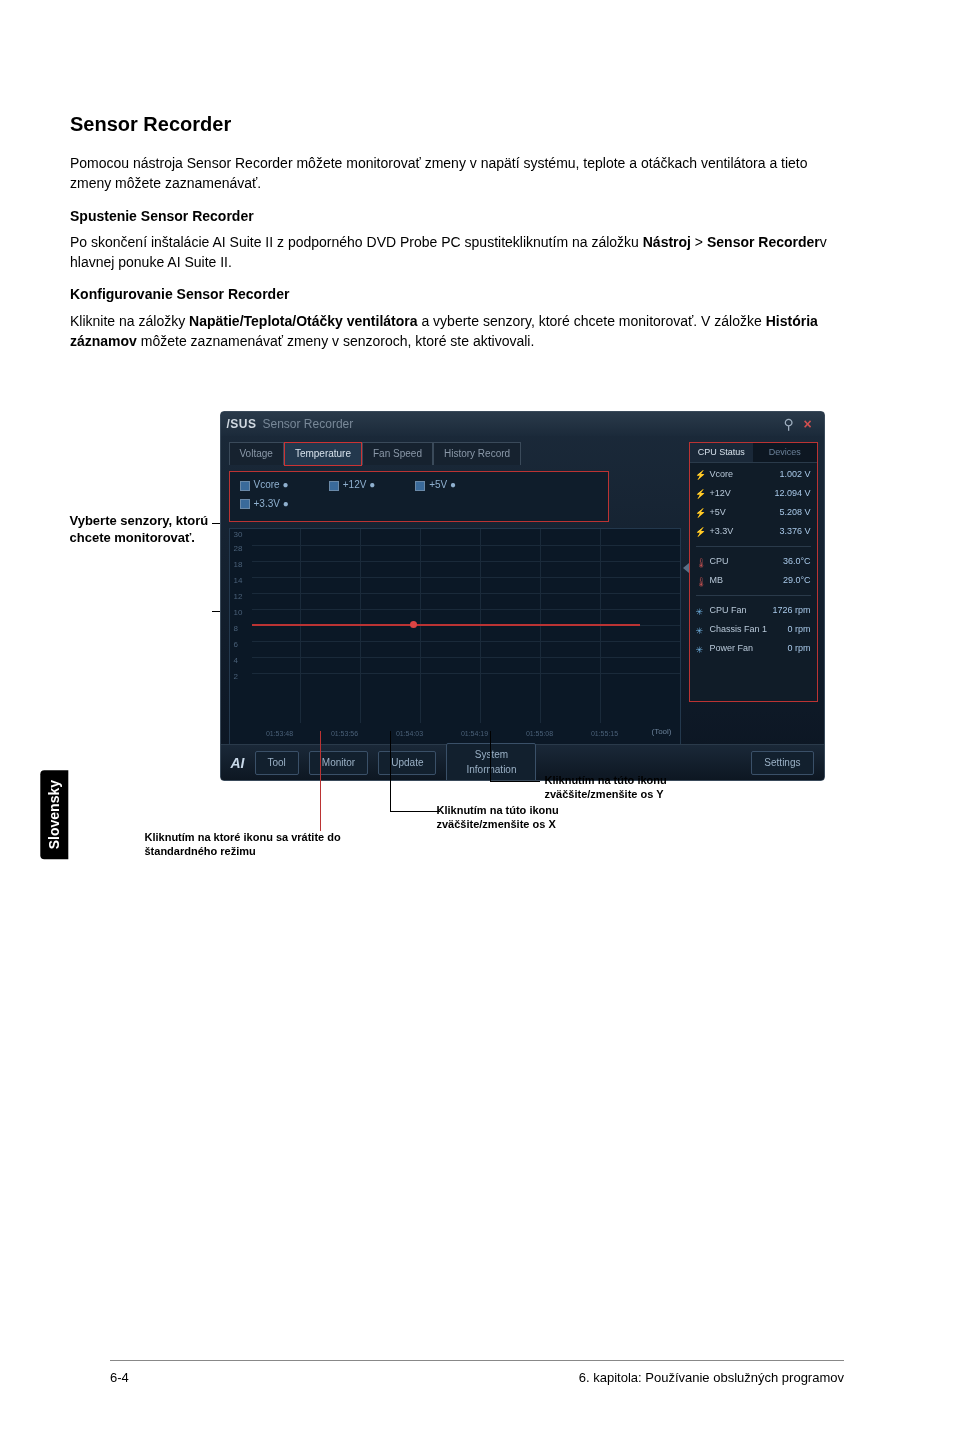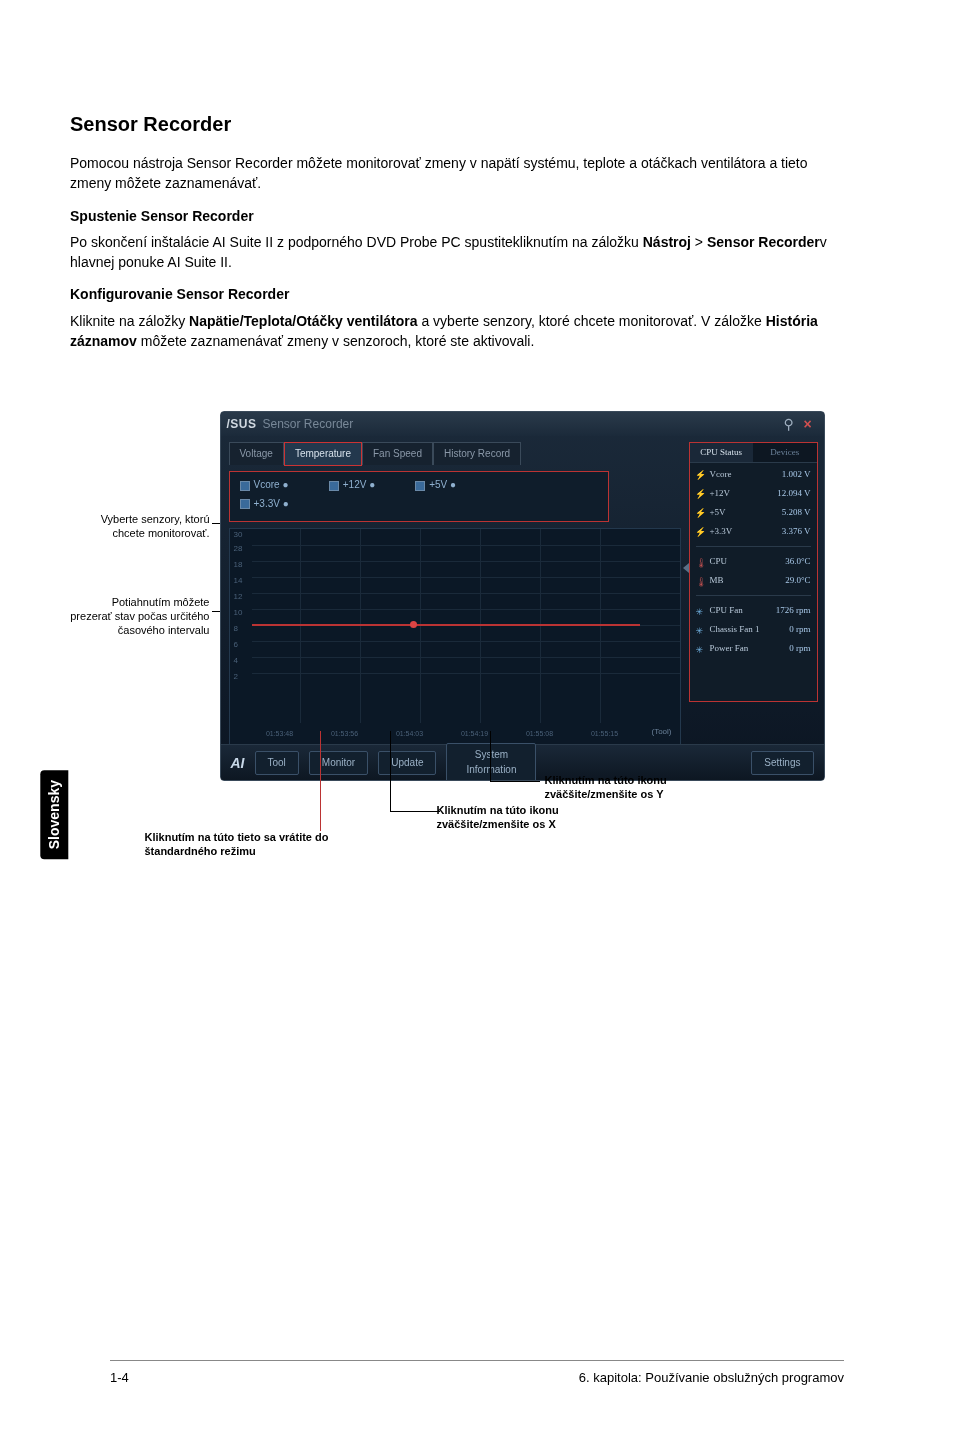--- a/index.html
+++ b/index.html
@@ -45,24 +45,24 @@
 
   .figure-wrap {
     position: relative;
     width: 735px;
     margin: 60px auto 0 auto;
     height: 470px;
   }
 
   .label {
     position: absolute;
-    font-size: 11px;
-    font-weight: normal;
+    font-size: 13px;
+    font-weight: bold;
     line-height: 1.25;
-    text-align: right;
+    text-align: left;
   }
   .label.leftlabel { width: 140px; }
 
   
   .app {
     position: absolute;
     left: 130px;
     top: 0;
     width: 605px;
     height: 370px;
@@ -81,21 +81,21 @@
     background: linear-gradient(#2a3a4a, #1b2a3a);
   }
   .title-row .t-left { display:flex; align-items:center; gap:6px; font-weight:bold; font-size:12px; color:#d0d8e0;}
   .title-row .logo { font-weight: bold; letter-spacing: 0.5px; }
   .title-row .dim { color:#788898; font-weight:normal;}
   .pin-icon, .close-icon { width:16px; height:16px; display:inline-flex; align-items:center; justify-content:center; color:#a0b0c0; cursor:pointer; font-size:14px;}
   .close-icon { color:#d05050; font-weight:bold; }
 
   .main-row { display:flex; height:calc(100% - 60px); }
   .left-pane { flex:1; padding:6px 8px 0 8px; position:relative; }
-  .right-pane { width:135px; padding:6px 6px 0 0;font-family:Liberation Serif, serif; }
+  .right-pane { width:135px; padding:6px 6px 0 0; }
 
   .tabs { display:flex; gap:0; margin-bottom:6px; }
   .tab {
     padding: 4px 10px;
     border: 1px solid #3a4a5a;
     border-bottom: none;
     background: #16222f;
     color: #8a98a8;
     font-size: 10px;
     cursor: pointer;
@@ -238,21 +238,20 @@
   <p class="subhead">Konfigurovanie Sensor Recorder</p>
   <p>
     <span>Kliknite na záložky </span><span class="bold">Napätie/Teplota/Otáčky ventilátora</span><span> a vyberte senzory, ktoré chcete monitorovať. V záložke </span><span class="bold">História záznamov</span><span> môžete zaznamenávať zmeny v senzoroch, ktoré ste aktivovali.</span>
   </p>
 
   <div class="figure-wrap">
 
     <div class="label leftlabel" style="left:-20px; top:102px;">Vyberte senzory, ktorú chcete monitorovať.</div>
     <div class="cl h" style="left:122px; top:112px; width:32px;"></div>
 
-    <div class="label leftlabel" style="left:-20px; top:185px;">Potiahnutím môžete prezerať stav počas určitého časového intervalu</div>
     <div class="cl h" style="left:122px; top:200px; width:32px;"></div>
 
     <div class="app">
       <div class="title-row">
         <div class="t-left">
           <span class="logo">/SUS</span>
           <span class="dim">Sensor Recorder</span>
         </div>
         <div>
           <span class="pin-icon">⚲</span>
@@ -429,29 +428,29 @@
         <span class="bb-logo">AI</span>
         <div class="bb-btn">Tool</div>
         <div class="bb-btn">Monitor</div>
         <div class="bb-btn">Update</div>
         <div class="bb-btn wide">System Information</div>
         <div class="bb-btn bb-right">Settings</div>
       </div>
     </div>
 
     <div class="cl v cl-red" style="left:230px; top:320px; height:100px;"></div>
-    <div class="clabel" style="left:55px; top:420px; width:240px; text-align:left;">Kliknutím na túto tieto sa vrátite do štandardného režimu</div>
+    <div class="clabel" style="left:55px; top:420px; width:240px; text-align:left;">Kliknutím na ktoré ikonu sa vrátite do štandardného režimu</div>
 
     <div class="cl v" style="left:300px; top:320px; height:80px;"></div>
     <div class="cl h" style="left:300px; top:400px; width:50px;"></div>
     <div class="clabel" style="left:347px; top:393px; width:200px; text-align:left;">Kliknutím na túto ikonu zväčšite/zmenšite os X</div>
 
     <div class="cl v" style="left:400px; top:320px; height:50px;"></div>
     <div class="cl h" style="left:400px; top:370px; width:50px;"></div>
     <div class="clabel" style="left:455px; top:363px; width:200px; text-align:left;">Kliknutím na túto ikonu zväčšite/zmenšite os Y</div>
 
   </div>
 </div>
 
 <div class="footer">
-  <span>1-4</span>
+  <span>6-4</span>
   <span>6. kapitola: Používanie obslužných programov</span>
 </div>
 
 </body></html>

